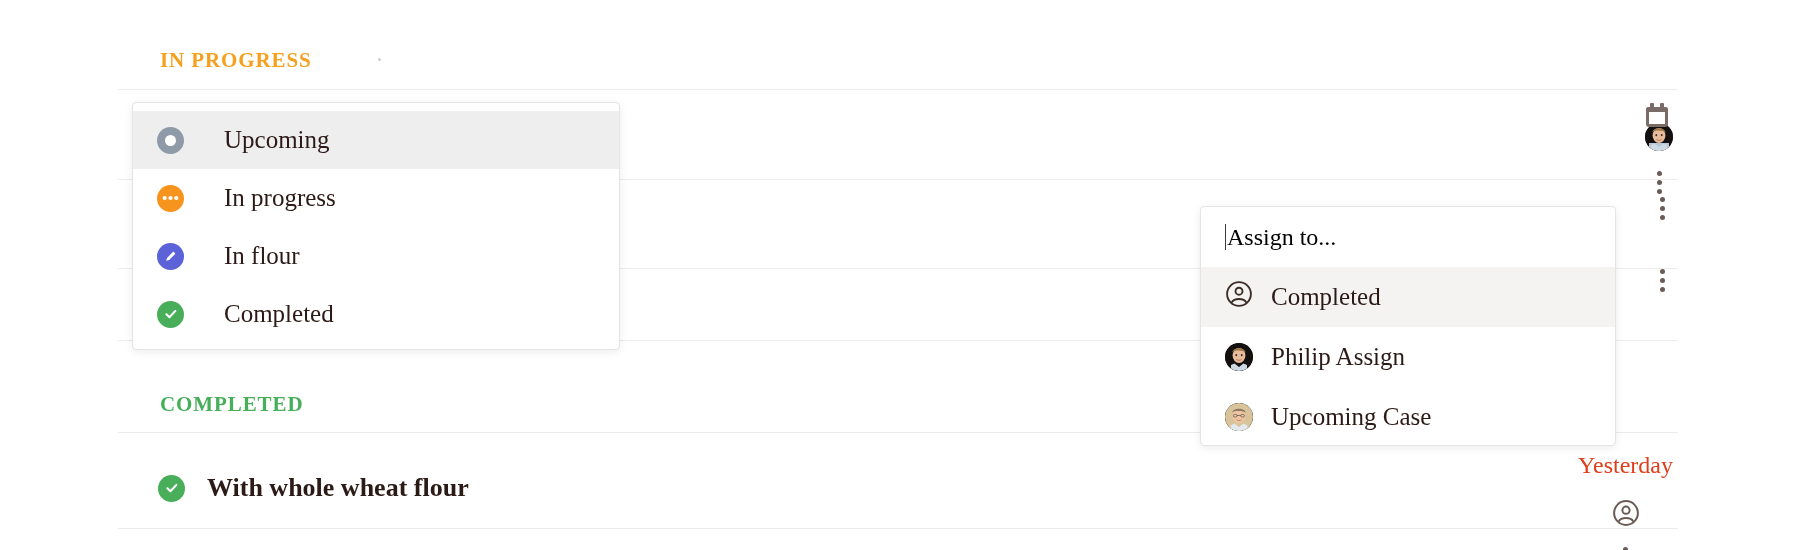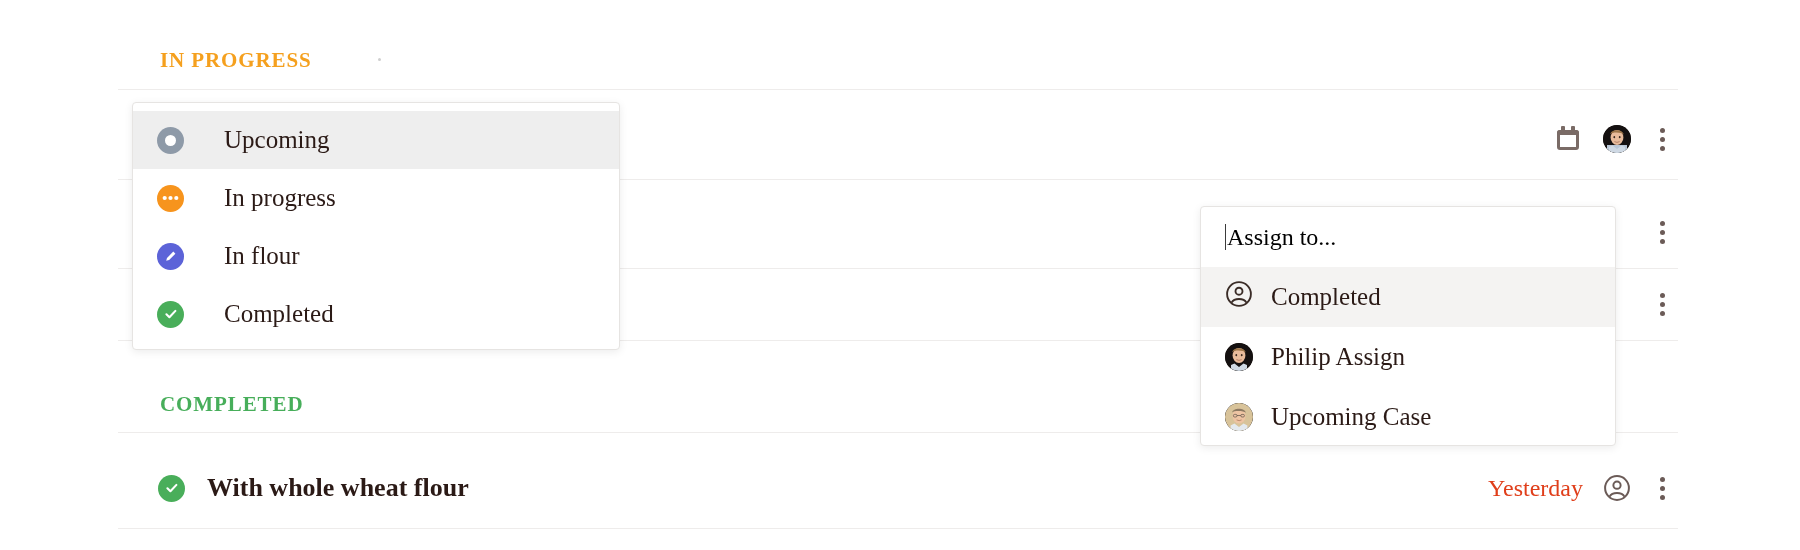--- a/index.html
+++ b/index.html
@@ -71,20 +71,21 @@
 
   .row-right {
     position: absolute;
     right: 0;
     top: 0;
     height: 72px;
     display: flex;
     align-items: center;
     gap: 20px;
     padding-right: 5px;
+    flex-direction: column;
   }
 
   
   .kebab {
     width: 22px;
     height: 24px;
     display: flex;
     flex-direction: column;
     justify-content: center;
     align-items: center;

